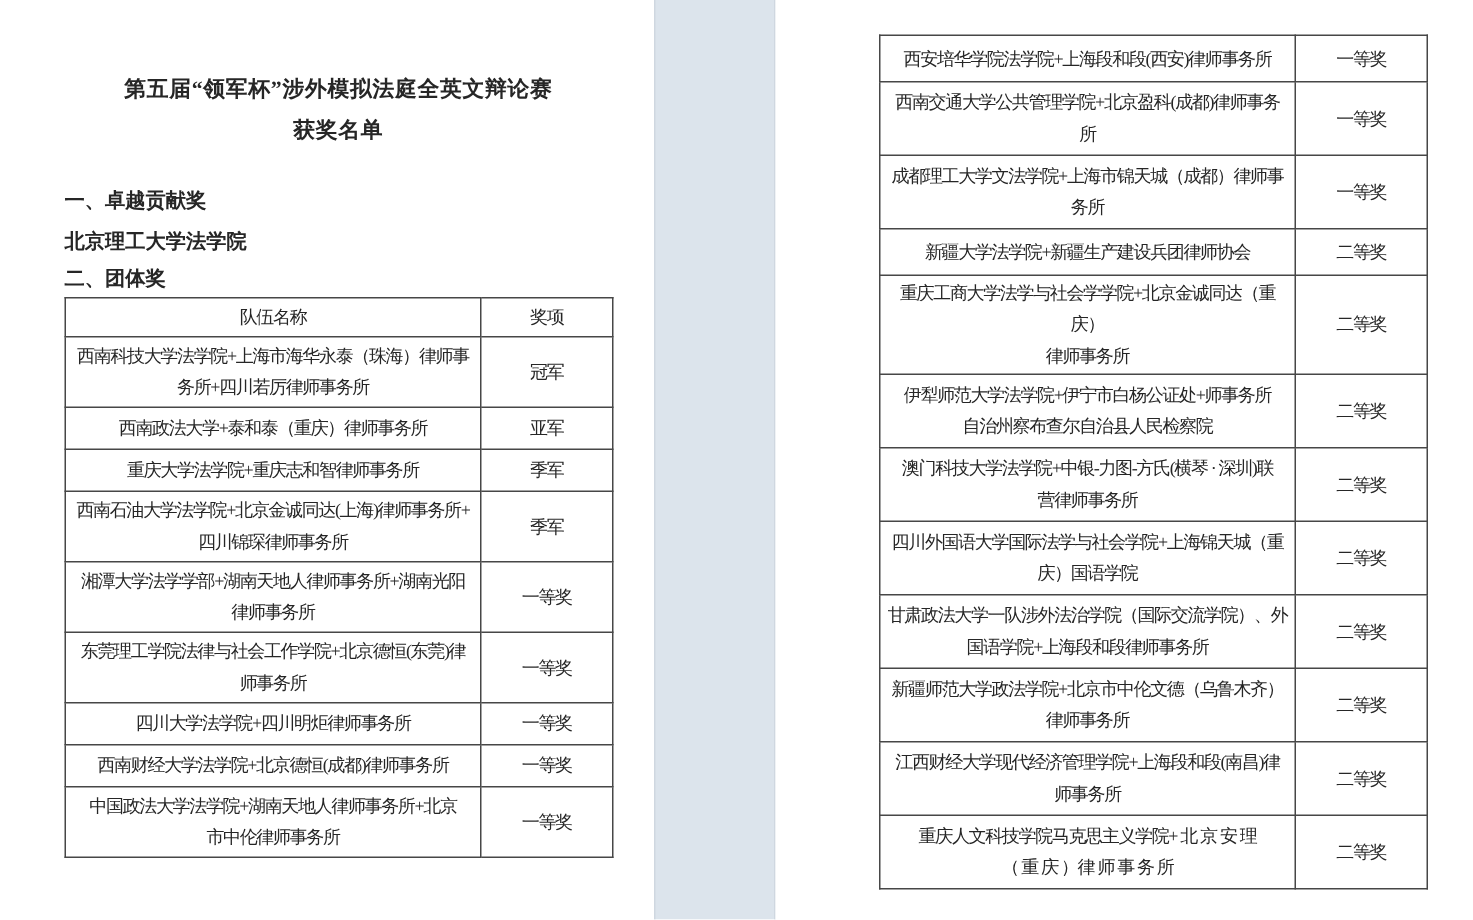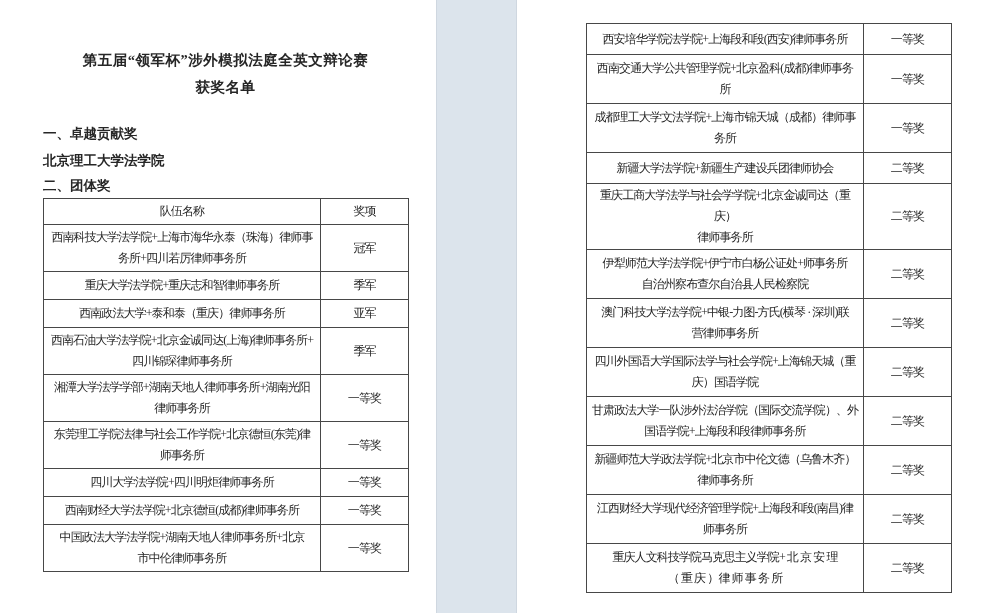--- a/index.html
+++ b/index.html
@@ -67,26 +67,26 @@
             <tr class="hdr">
           <td class="team">队伍名称</td>
           <td class="award">奖项</td>
         </tr>
         <tr class="d">
           <td class="team">西南科技大学法学院+上海市海华永泰（珠海）律师事
 务所+四川若厉律师事务所</td>
           <td class="award">冠军</td>
         </tr>
         <tr class="s">
+          <td class="team">西南政法大学+泰和泰（重庆）律师事务所</td>
+          <td class="award">亚军</td>
+        </tr>
+        <tr class="s">
           <td class="team">重庆大学法学院+重庆志和智律师事务所</td>
           <td class="award">季军</td>
-        </tr>
-        <tr class="s">
-          <td class="team">西南政法大学+泰和泰（重庆）律师事务所</td>
-          <td class="award">亚军</td>
         </tr>
         <tr class="d">
           <td class="team">西南石油大学法学院+北京金诚同达(上海)律师事务所+
 四川锦琛律师事务所</td>
           <td class="award">季军</td>
         </tr>
         <tr class="d">
           <td class="team">湘潭大学法学学部+湖南天地人律师事务所+湖南光阳
 律师事务所</td>
           <td class="award">一等奖</td>

